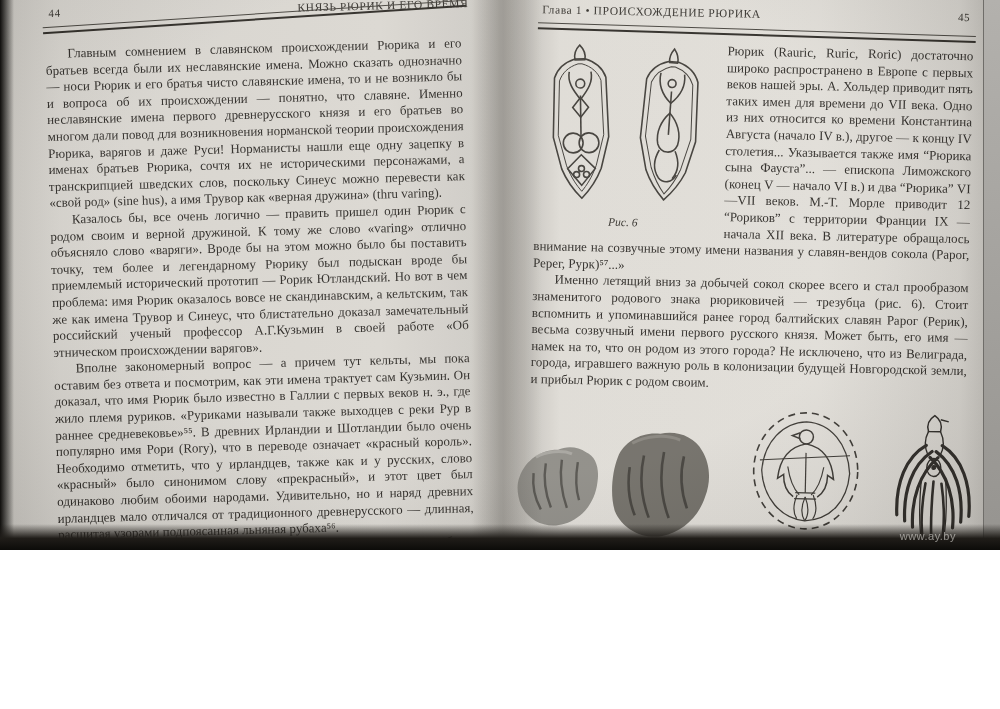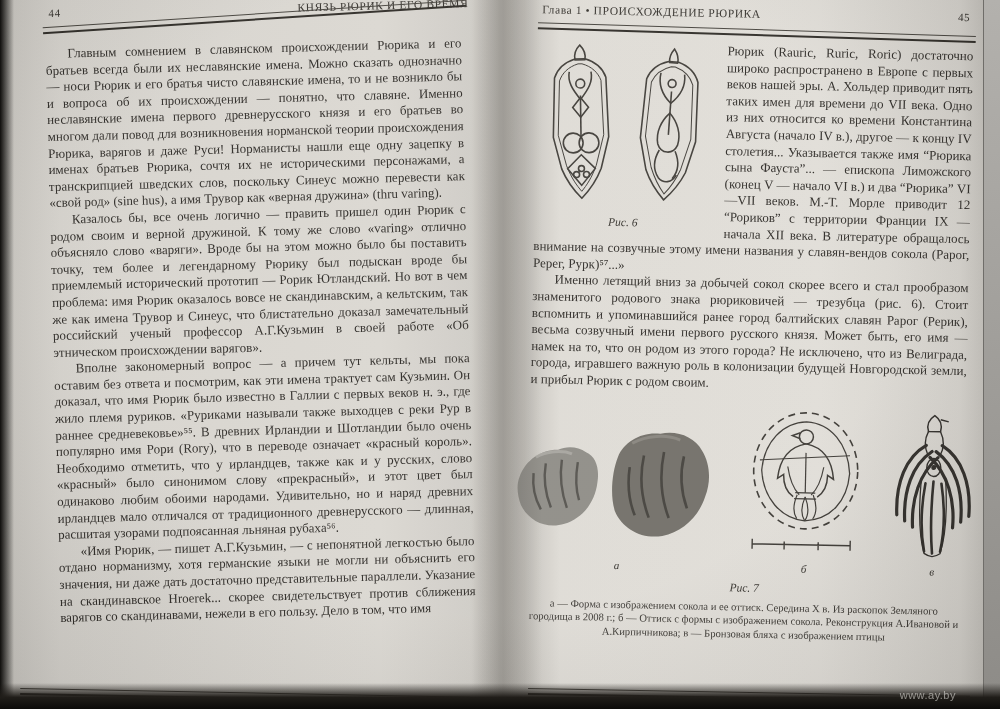--- a/index.html
+++ b/index.html
@@ -1,16 +1,16 @@
 <!DOCTYPE html>
 <html><head>
 <meta charset="utf-8">
 <style>
   html,body{margin:0;padding:0;}
-  .stage{position:relative;width:1000px;height:709px;overflow:hidden;
+  .stage{position:relative;width:1000px;height:550px;overflow:hidden;
     background:#1b1916;font-family:"Liberation Serif","DejaVu Serif",serif;}
   
   .book{position:absolute;inset:0;
     background:linear-gradient(to right,
       #c9c6c0 0px,#d6d3cd 60px,#dad7d1 380px,#cfccc6 470px,#b9b6b0 500px,
       #c4c1bb 525px,#dedbd5 560px,#e0ddd7 820px,#d3d0ca 960px,#c2bfb9 985px);}
   .vignette{position:absolute;inset:0;pointer-events:none;
     background:radial-gradient(ellipse at 50% 40%,rgba(255,255,255,0.05) 55%,rgba(0,0,0,0.10) 100%);}
   .gutter-shadow{position:absolute;left:472px;top:0;width:70px;height:709px;pointer-events:none;
     background:linear-gradient(to right,rgba(0,0,0,0) 0%,rgba(40,36,30,0.22) 45%,rgba(40,36,30,0.18) 55%,rgba(0,0,0,0) 100%);}

